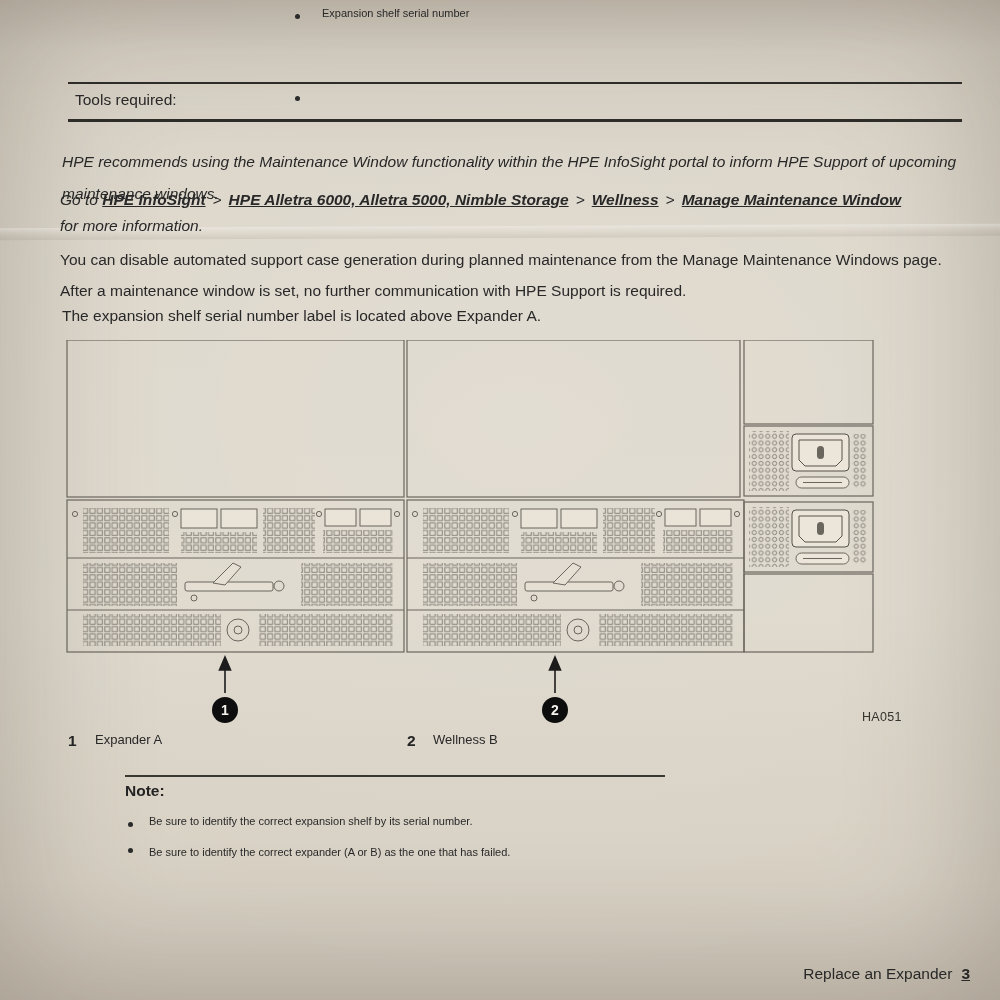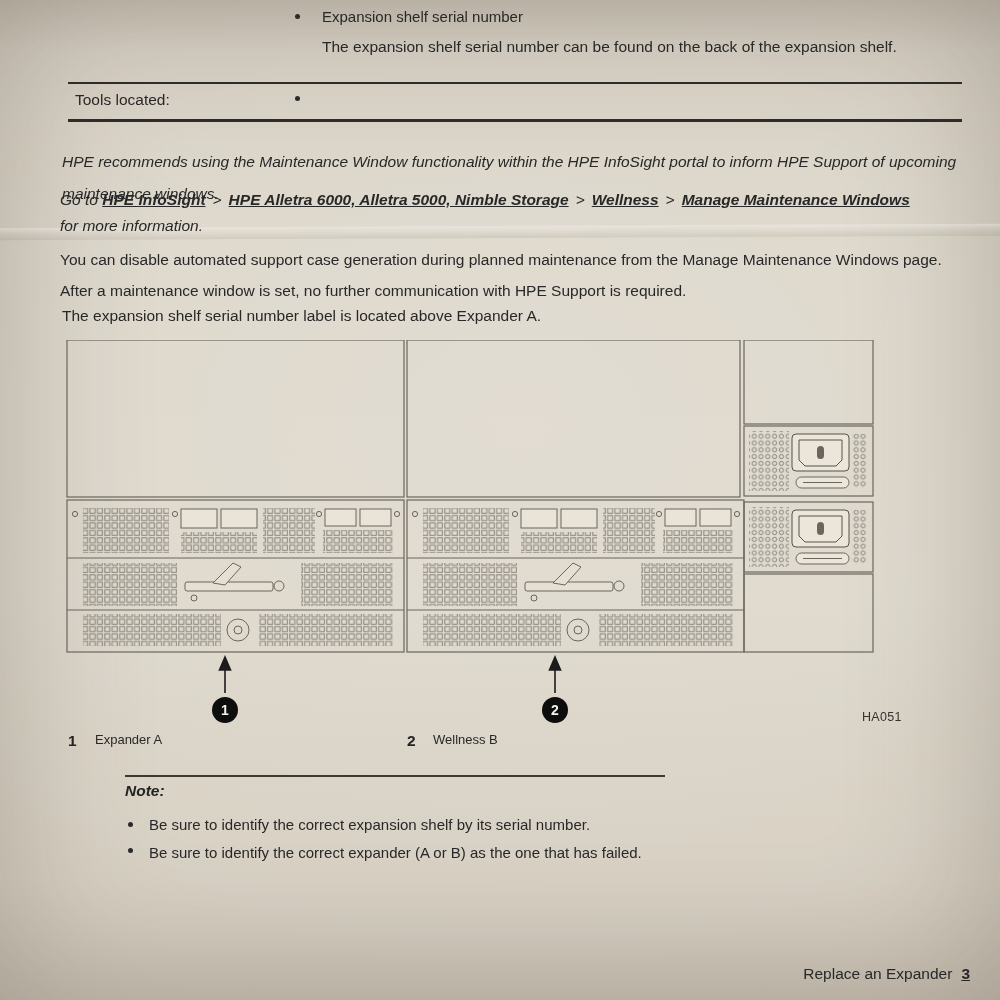--- a/index.html
+++ b/index.html
@@ -19,21 +19,21 @@
     background:linear-gradient(180deg, rgba(255,255,255,0.30) 0%, rgba(255,255,255,0) 45%, rgba(90,75,60,0.10) 100%);
     transform:rotate(-0.25deg);
   }
 
   .t { position:absolute; font-size:15.5px; line-height:1.4; color:#282828; }
   .it { font-style:italic; }
   b { font-weight:700;text-decoration:underline; }
 
   .rule { position:absolute; background:#2e2c29; }
 
-  .bullet-row { position:absolute; display:flex; align-items:flex-start; font-size:15px; line-height:1.4; color:#282828; }
+  .bullet-row { position:absolute; display:flex; align-items:flex-start; font-size:11px; line-height:1.4; color:#282828; }
   .dot { width:5px; height:5px; border-radius:50%; background:#2a2a2a; margin:8px 22px 0 0; flex:none; }
   .dot.tight { margin-right:16px; }
   .txt { display:block; }
 
   .goto { white-space:nowrap; }
   .goto .blockline { display:block; white-space:normal; }
   .sep { font-weight:400; padding:0 7px; }
 
   .figure { position:absolute; }
   .badge {
@@ -55,33 +55,32 @@
 <body>
 
 <div class="page">
 
   <div class="crease"></div>
 
   <div class="bullet-row" style="left:295px; top:6px; width:660px;">
     <span class="dot"></span>
     <span class="txt">Expansion shelf serial number</span>
   </div>
-  <div class="t" style="left:322px; top:36px;">The expansion shelf serial number can be found on the back of the expansion shelf.</div>
 
   <div class="rule" style="left:68px; top:82px; width:894px; height:2px;"></div>
-  <div class="t" style="left:75px; top:89px;">Tools located:</div>
+  <div class="t" style="left:75px; top:89px;">Tools required:</div>
   <div class="bullet-row" style="left:295px; top:88px; width:670px;">
     <span class="dot"></span>
   </div>
   <div class="rule" style="left:68px; top:119px; width:894px; height:3px;"></div>
 
   <div class="t it" style="left:62px; top:146px; width:900px; line-height:32px;">HPE recommends using the Maintenance Window functionality within the HPE InfoSight portal to inform HPE Support of upcoming maintenance windows.</div>
 
   <div class="t it goto" style="left:60px; top:187px; width:920px; line-height:26px;">
-    <span>Go to </span><b>HPE InfoSight</b><span class="sep">&gt;</span><b>HPE Alletra 6000, Alletra 5000, Nimble Storage</b><span class="sep">&gt;</span><b>Wellness</b><span class="sep">&gt;</span><b>Manage Maintenance Windows</b><span class="blockline">for more information.</span>
+    <span>Go to </span><b>HPE InfoSight</b><span class="sep">&gt;</span><b>HPE Alletra 6000, Alletra 5000, Nimble Storage</b><span class="sep">&gt;</span><b>Wellness</b><span class="sep">&gt;</span><b>Manage Maintenance Window</b><span class="blockline">for more information.</span>
   </div>
 
   <div class="t" style="left:60px; top:244px; width:915px; line-height:31px;">You can disable automated support case generation during planned maintenance from the Manage Maintenance Windows page. After a maintenance window is set, no further communication with HPE Support is required.</div>
 
   <div class="t" style="left:62px; top:305px;">The expansion shelf serial number label is located above Expander A.</div>
 
   <div class="figure" style="left:65px; top:340px; width:812px; height:385px;">
     <svg width="812" height="385" viewBox="0 0 812 385">
       <defs>
         <pattern id="holes" width="7.4" height="7.4" patternUnits="userSpaceOnUse">
@@ -152,21 +151,21 @@
     <div class="badge" style="left:477px; top:357px;">2</div>
     <div class="figcode" style="left:768px; top:370px;">HA051</div>
   </div>
 
   <div class="legend-num" style="left:68px; top:732px;">1</div>
   <div class="legend-label" style="left:95px; top:732px;">Expander A</div>
   <div class="legend-num" style="left:407px; top:732px;">2</div>
   <div class="legend-label" style="left:433px; top:732px;">Wellness B</div>
 
   <div class="rule" style="left:125px; top:775px; width:540px; height:2px; background:#3a3833;"></div>
-  <div class="note-title" style="left:125px; top:782px;font-style:italic;">Note:</div>
+  <div class="note-title" style="left:125px; top:782px;">Note:</div>
   <div class="bullet-row" style="left:128px; top:814px; width:560px;">
     <span class="dot tight"></span>
     <span class="txt">Be sure to identify the correct expansion shelf by its serial number.</span>
   </div>
   <div class="bullet-row" style="left:128px; top:840px; width:521px; line-height:25px;">
     <span class="dot tight"></span>
     <span class="txt" style="width:500px;">Be sure to identify the correct expander (A or B) as the one that has failed.</span>
   </div>
 
   <div class="footer" style="right:30px; top:965px;">

